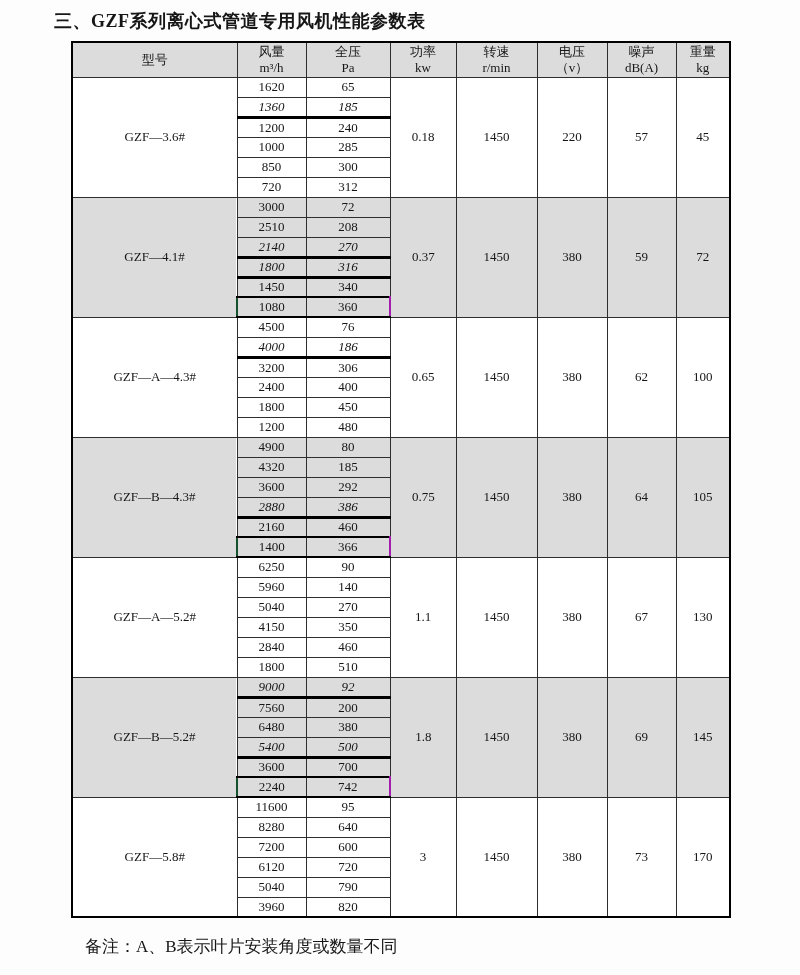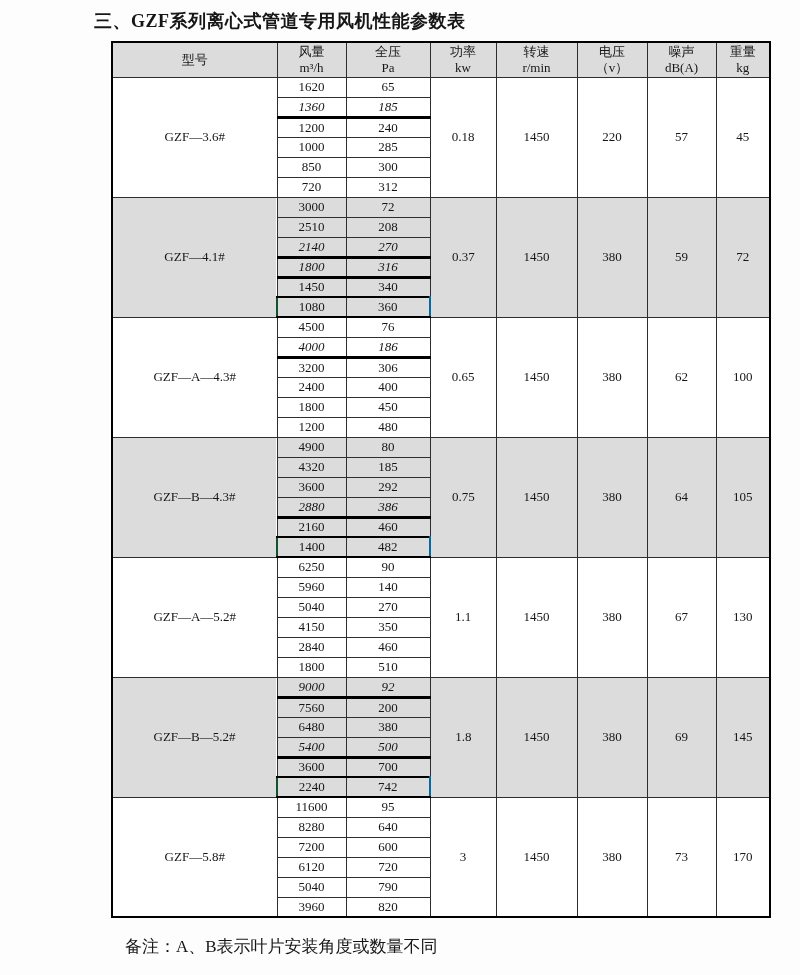--- a/index.html
+++ b/index.html
@@ -3,21 +3,21 @@
 <meta charset="utf-8">
 <style>
   * { box-sizing: border-box; }
   html, body { margin: 0; padding: 0; }
   body {
     width: 800px; height: 975px;
     background: #fdfdfd;
     color: #161616;
     font-family: "Liberation Serif", "DejaVu Serif", serif;
   }
-  .page { position: relative; width: 800px; height: 975px; overflow: hidden; padding-left: 40px; }
+  .page { position: relative; width: 800px; height: 975px; overflow: hidden; }
   .title {
     margin: 9px 0 0 54px;
     font-size: 18px;
     font-weight: 700;
     letter-spacing: 0.5px;
   }
   table.fan-table {
     border-collapse: collapse;
     table-layout: fixed;
     width: 658px;
@@ -37,21 +37,21 @@
     height: 35px;
     background: #dcdcdc;
     line-height: 1.25;
   }
   .h-line { display: block; }
   .fan-table tbody td { height: 20px; background: #ffffff; }
   .fan-table tbody tr.shaded td { background: #dcdcdc; text-align: center; }
   td.tb  { border-bottom: 3px solid #000; font-style: italic; }
   td.bx  { border-top: 2px solid #000; border-bottom: 2px solid #000; }
   td.bxl { border-left: 2px solid #14532d; }
-  td.bxr { border-right: 2px solid #0369a1; }
+  td.bxr { border-right: 2px solid #a21caf; }
   .footnote {
     margin: 17px 0 0 85px;
     font-size: 17px;
   }
 </style>
 </head>
 <body>
 
 <div class="page">
 
@@ -215,21 +215,21 @@
         <tr class="shaded">
           <td class="tb">2880</td>
           <td class="tb">386</td>
         </tr>
         <tr class="shaded">
           <td>2160</td>
           <td>460</td>
         </tr>
         <tr class="shaded">
           <td class="bx bxl">1400</td>
-          <td class="bx bxr">482</td>
+          <td class="bx bxr">366</td>
         </tr>
         <tr>
           <td rowspan="6">GZF—A—5.2#</td>
           <td>6250</td>
           <td>90</td>
           <td rowspan="6">1.1</td>
           <td rowspan="6">1450</td>
           <td rowspan="6">380</td>
           <td rowspan="6">67</td>
           <td rowspan="6">130</td>

